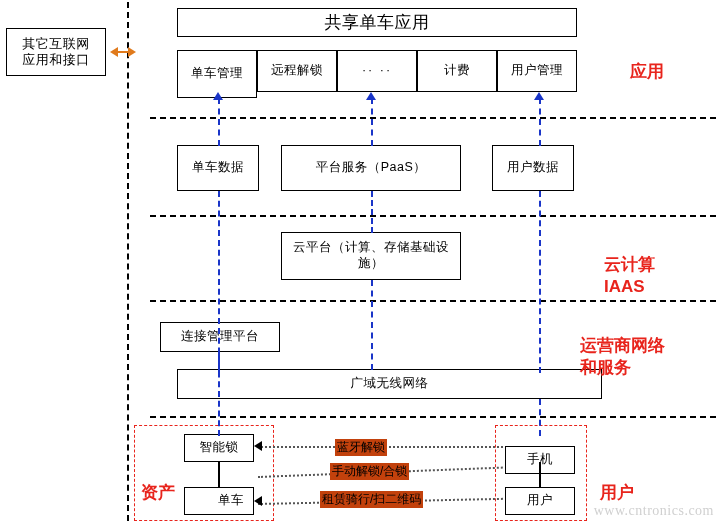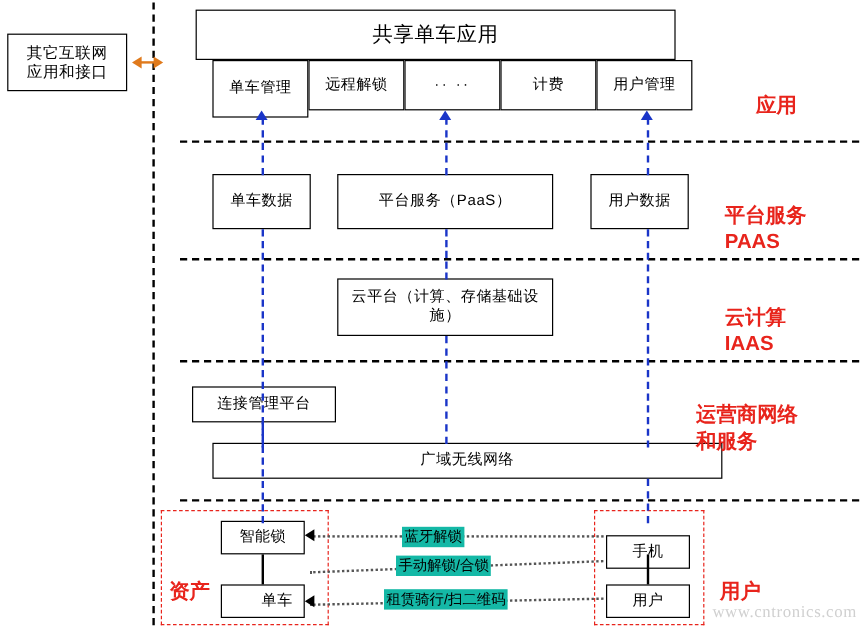--- a/index.html
+++ b/index.html
@@ -72,21 +72,21 @@
     position:absolute;
     width:0;height:0;
     border-top:5px solid transparent;
     border-bottom:5px solid transparent;
     border-right:8px solid #000;
   }
   .dotlabel{
     position:absolute;
     font-size:12px;
     color:#000;
-    background:#14b8a6;
+    background:#c2410c;
     padding:0 2px;
     white-space:nowrap;
   }
   .hharrow{position:absolute;height:2px;background:#e07a1c;}
   .hharrow:before,.hharrow:after{
     content:"";position:absolute;top:-4px;width:0;height:0;
     border-top:5px solid transparent;border-bottom:5px solid transparent;
   }
   .hharrow:before{left:-7px;border-right:8px solid #e07a1c;}
   .hharrow:after{right:-7px;border-left:8px solid #e07a1c;}
@@ -112,58 +112,54 @@
   <div class="hline" style="left:150px;top:300px;width:566px;"></div>
   <div class="hline" style="left:150px;top:416px;width:566px;"></div>
 
   <div class="box" style="left:6px;top:28px;width:100px;height:48px;white-space:pre-line;font-size:13px;">
     <span>其它互联网
 应用和接口</span>
   </div>
 
   <div class="hharrow" style="left:117px;top:51px;width:12px;"></div>
 
-  <div class="box big" style="left:163px;top:8px;width:400px;height:42px;">
+  <div class="box big" style="left:177px;top:8px;width:400px;height:29px;">
     <span>共享单车应用</span>
   </div>
 
   <div class="box" style="left:177px;top:50px;width:80px;height:48px;">
     <span>单车管理</span>
   </div>
   <div class="box" style="left:257px;top:50px;width:80px;height:42px;">
     <span>远程解锁</span>
   </div>
   <div class="box" style="left:337px;top:50px;width:80px;height:42px;letter-spacing:2px;">
     <span>··  ··</span>
   </div>
   <div class="box" style="left:417px;top:50px;width:80px;height:42px;">
     <span>计费</span>
   </div>
   <div class="box" style="left:497px;top:50px;width:80px;height:42px;">
     <span>用户管理</span>
   </div>
 
-  <div class="layer-label" style="left:630px;top:55px;">
+  <div class="layer-label" style="left:630px;top:39px;">
     <span>应用</span>
   </div>
 
   <div class="box" style="left:177px;top:145px;width:82px;height:46px;">
     <span>单车数据</span>
   </div>
   <div class="box" style="left:281px;top:145px;width:180px;height:46px;">
     <span>平台服务（PaaS）</span>
   </div>
   <div class="box" style="left:473px;top:145px;width:82px;height:46px;margin-left:19px;">
     <span>用户数据</span>
   </div>
 
-  <div class="layer-label" style="left:604px;top:147px;">
-    <span>平台服务
-PAAS</span>
-  </div>
 
   <div class="box" style="left:281px;top:232px;width:180px;height:48px;padding:0 8px;">
     <span>云平台（计算、存储基础设施）</span>
   </div>
 
   <div class="layer-label" style="left:604px;top:232px;">
     <span>云计算
 IAAS</span>
   </div>
 

